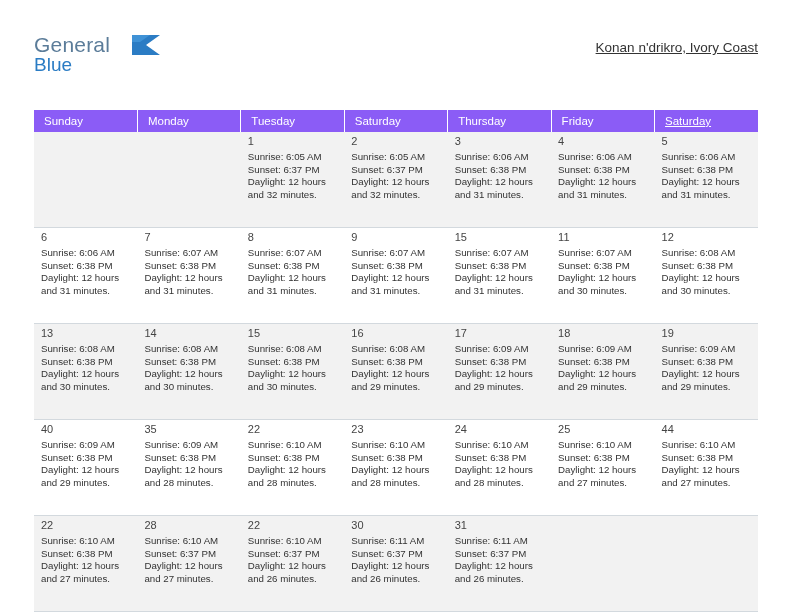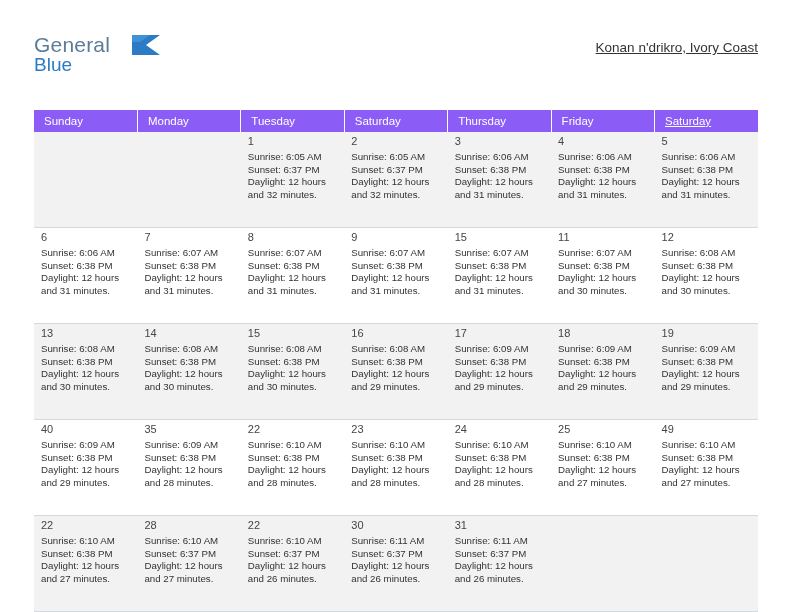--- a/index.html
+++ b/index.html
@@ -386,21 +386,21 @@
         <td>
           <span class="daynum">25</span>
           <div class="info">
             <div>Sunrise: 6:10 AM</div>
             <div>Sunset: 6:38 PM</div>
             <div>Daylight: 12 hours</div>
             <div>and 27 minutes.</div>
           </div>
         </td>
         <td>
-          <span class="daynum">49</span>
+          <span class="daynum">44</span>
           <div class="info">
             <div>Sunrise: 6:10 AM</div>
             <div>Sunset: 6:38 PM</div>
             <div>Daylight: 12 hours</div>
             <div>and 27 minutes.</div>
           </div>
         </td>
       </tr>
 
       <tr class="shaded">

